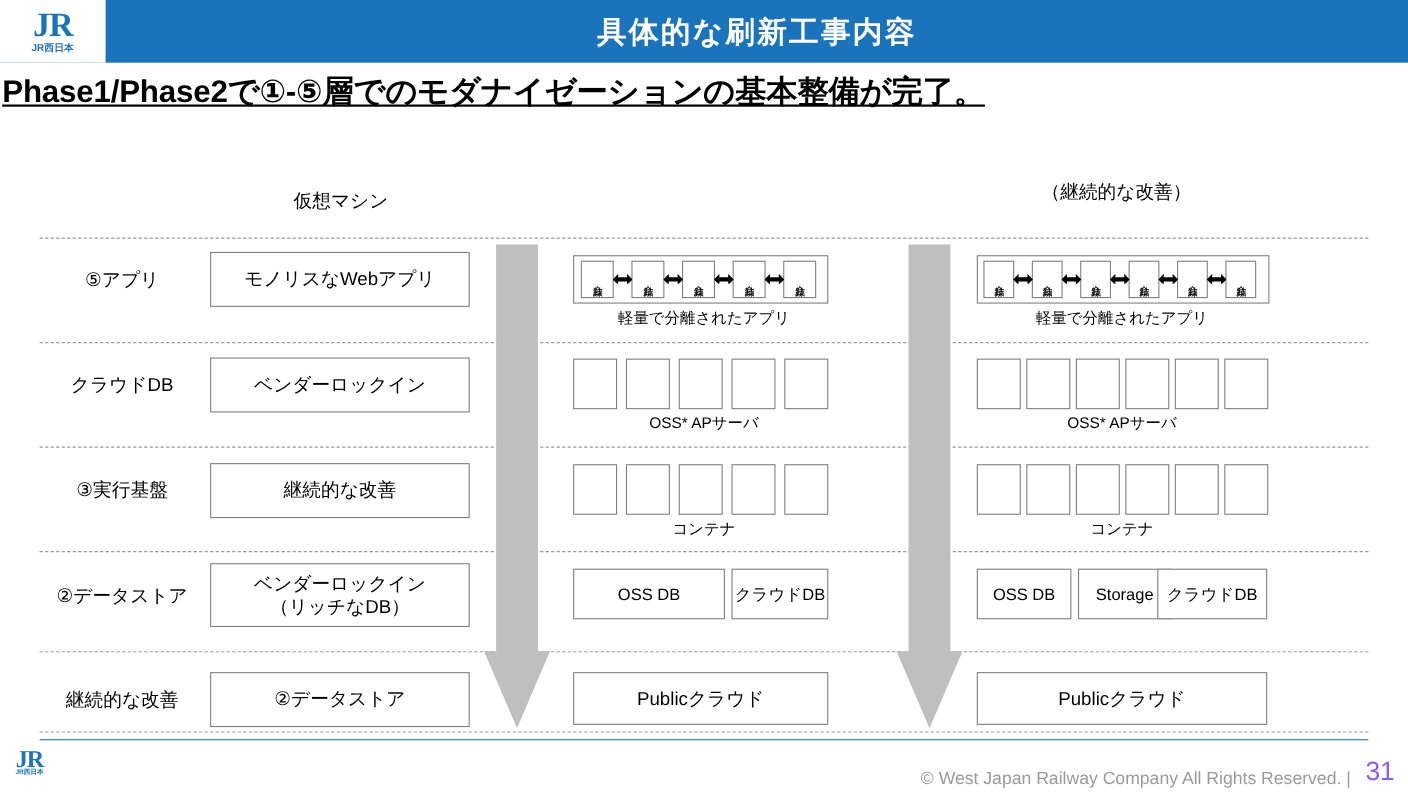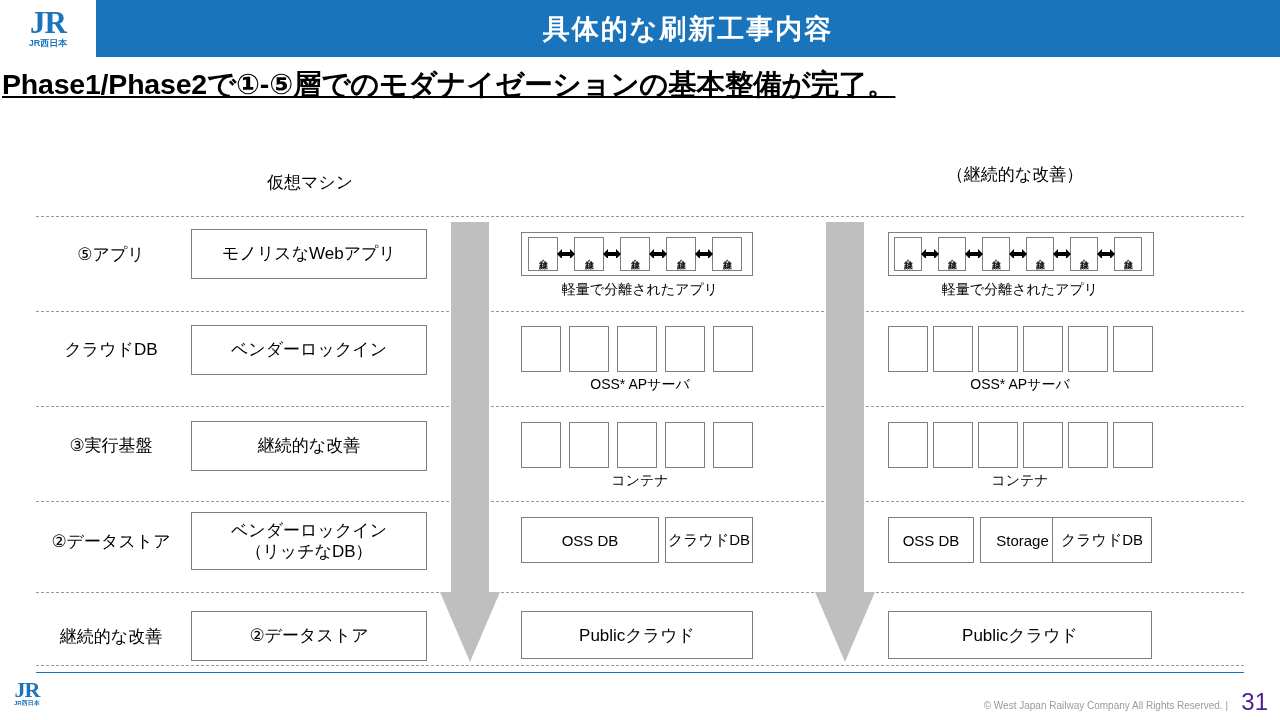--- a/index.html
+++ b/index.html
@@ -116,24 +116,24 @@
     position:absolute;left:14px;top:680px;
     display:flex;align-items:center;gap:6px;
   }
   .footer-jr{
     font-family:"Liberation Serif","DejaVu Serif",serif;
     font-weight:bold;font-size:22px;line-height:20px;color:#1a74bb;letter-spacing:-1px;
   }
   .footer-jr-sub{font-size:6px;color:#1a74bb;font-weight:bold;line-height:7px;}
   .footer-name{font-size:17px;color:#1a74bb;font-weight:bold;}
   .copyright{
-    position:absolute;right:52px;top:700px;font-size:10px;color:#9a9a9a;
+    position:absolute;right:52px;top:700px;font-size:16px;color:#9a9a9a;
   }
   .pagenum{
-    position:absolute;right:12px;top:688px;font-size:24px;color:#4c1d95;
+    position:absolute;right:12px;top:688px;font-size:24px;color:#8b5cf6;
   }
 </style>
 </head>
 <body>
 
 <div class="header">
   <div class="logo-box">
     <div class="logo-jr">JR</div>
     <div class="logo-sub">JR西日本</div>
   </div>

